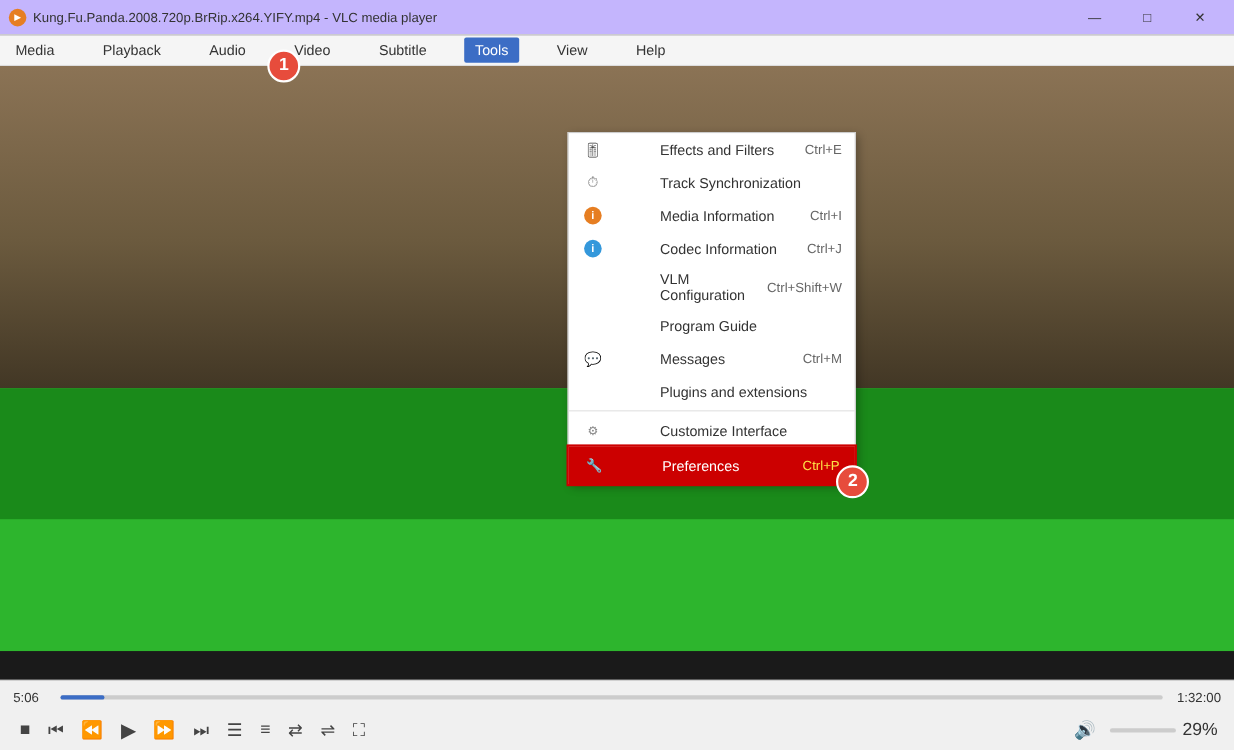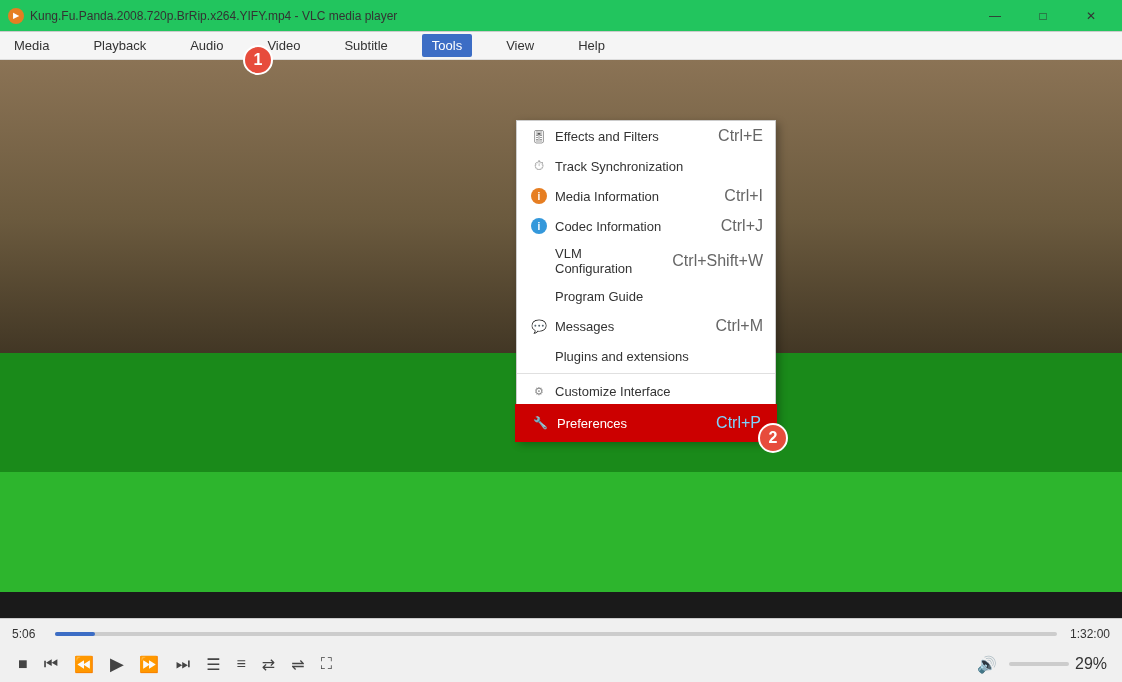--- a/index.html
+++ b/index.html
@@ -1,21 +1,21 @@
 <!DOCTYPE html>
 <html><head>
   <meta charset="utf-8">
   <style>
     * { margin: 0; padding: 0; box-sizing: border-box; }
     body { width: 1122px; height: 682px; overflow: hidden; font-family: 'Segoe UI', Tahoma, sans-serif; font-size: 13px; background: #1a1a1a; position: relative; }
 
     
     .title-bar {
       height: 32px;
-      background: #22c55e;
+      background: #c4b5fd;
       display: flex;
       align-items: center;
       padding: 0 8px;
       border-bottom: 1px solid #ccc;
       position: relative;
       z-index: 100;
     }
     .title-bar-icon {
       width: 16px; height: 16px;
       background: #e67e22;
@@ -131,24 +131,25 @@
     }
     .dropdown-item .item-icon {
       width: 20px;
       height: 20px;
       margin-right: 6px;
       display: flex; align-items: center; justify-content: center;
       flex-shrink: 0;
     }
     .dropdown-item .item-label {
       flex: 1;
+      margin-left: 45px;
     }
     .dropdown-item .item-shortcut {
       color: #666;
-      font-size: 16px;
+      font-size: 12px;
       margin-left: 20px;
     }
     .dropdown-item.highlighted .item-shortcut {
       color: #ffcccc;
     }
     .dropdown-separator {
       height: 1px;
       background: #e0e0e0;
       margin: 2px 0;
     }
@@ -375,21 +376,21 @@
       </div>
       <span class="item-label">Customize Interface</span>
       <span class="item-shortcut"></span>
     </div>
 
     <div class="dropdown-item highlighted" style="position:relative;">
       <div class="item-icon">
         <span style="font-size:12px; color:#ffcccc;">🔧</span>
       </div>
       <span class="item-label">Preferences</span>
-      <span class="item-shortcut" style="color:#7dd3fc;">Ctrl+P</span>
+      <span class="item-shortcut" style="color:#fde047;">Ctrl+P</span>
 
       <div class="step-circle" style="position:absolute; right:-15px; bottom:-15px; z-index:301;">
         <span>2</span>
       </div>
     </div>
   </div>
 </div>
 
 <div class="controls-bar">
   <div class="progress-area">

